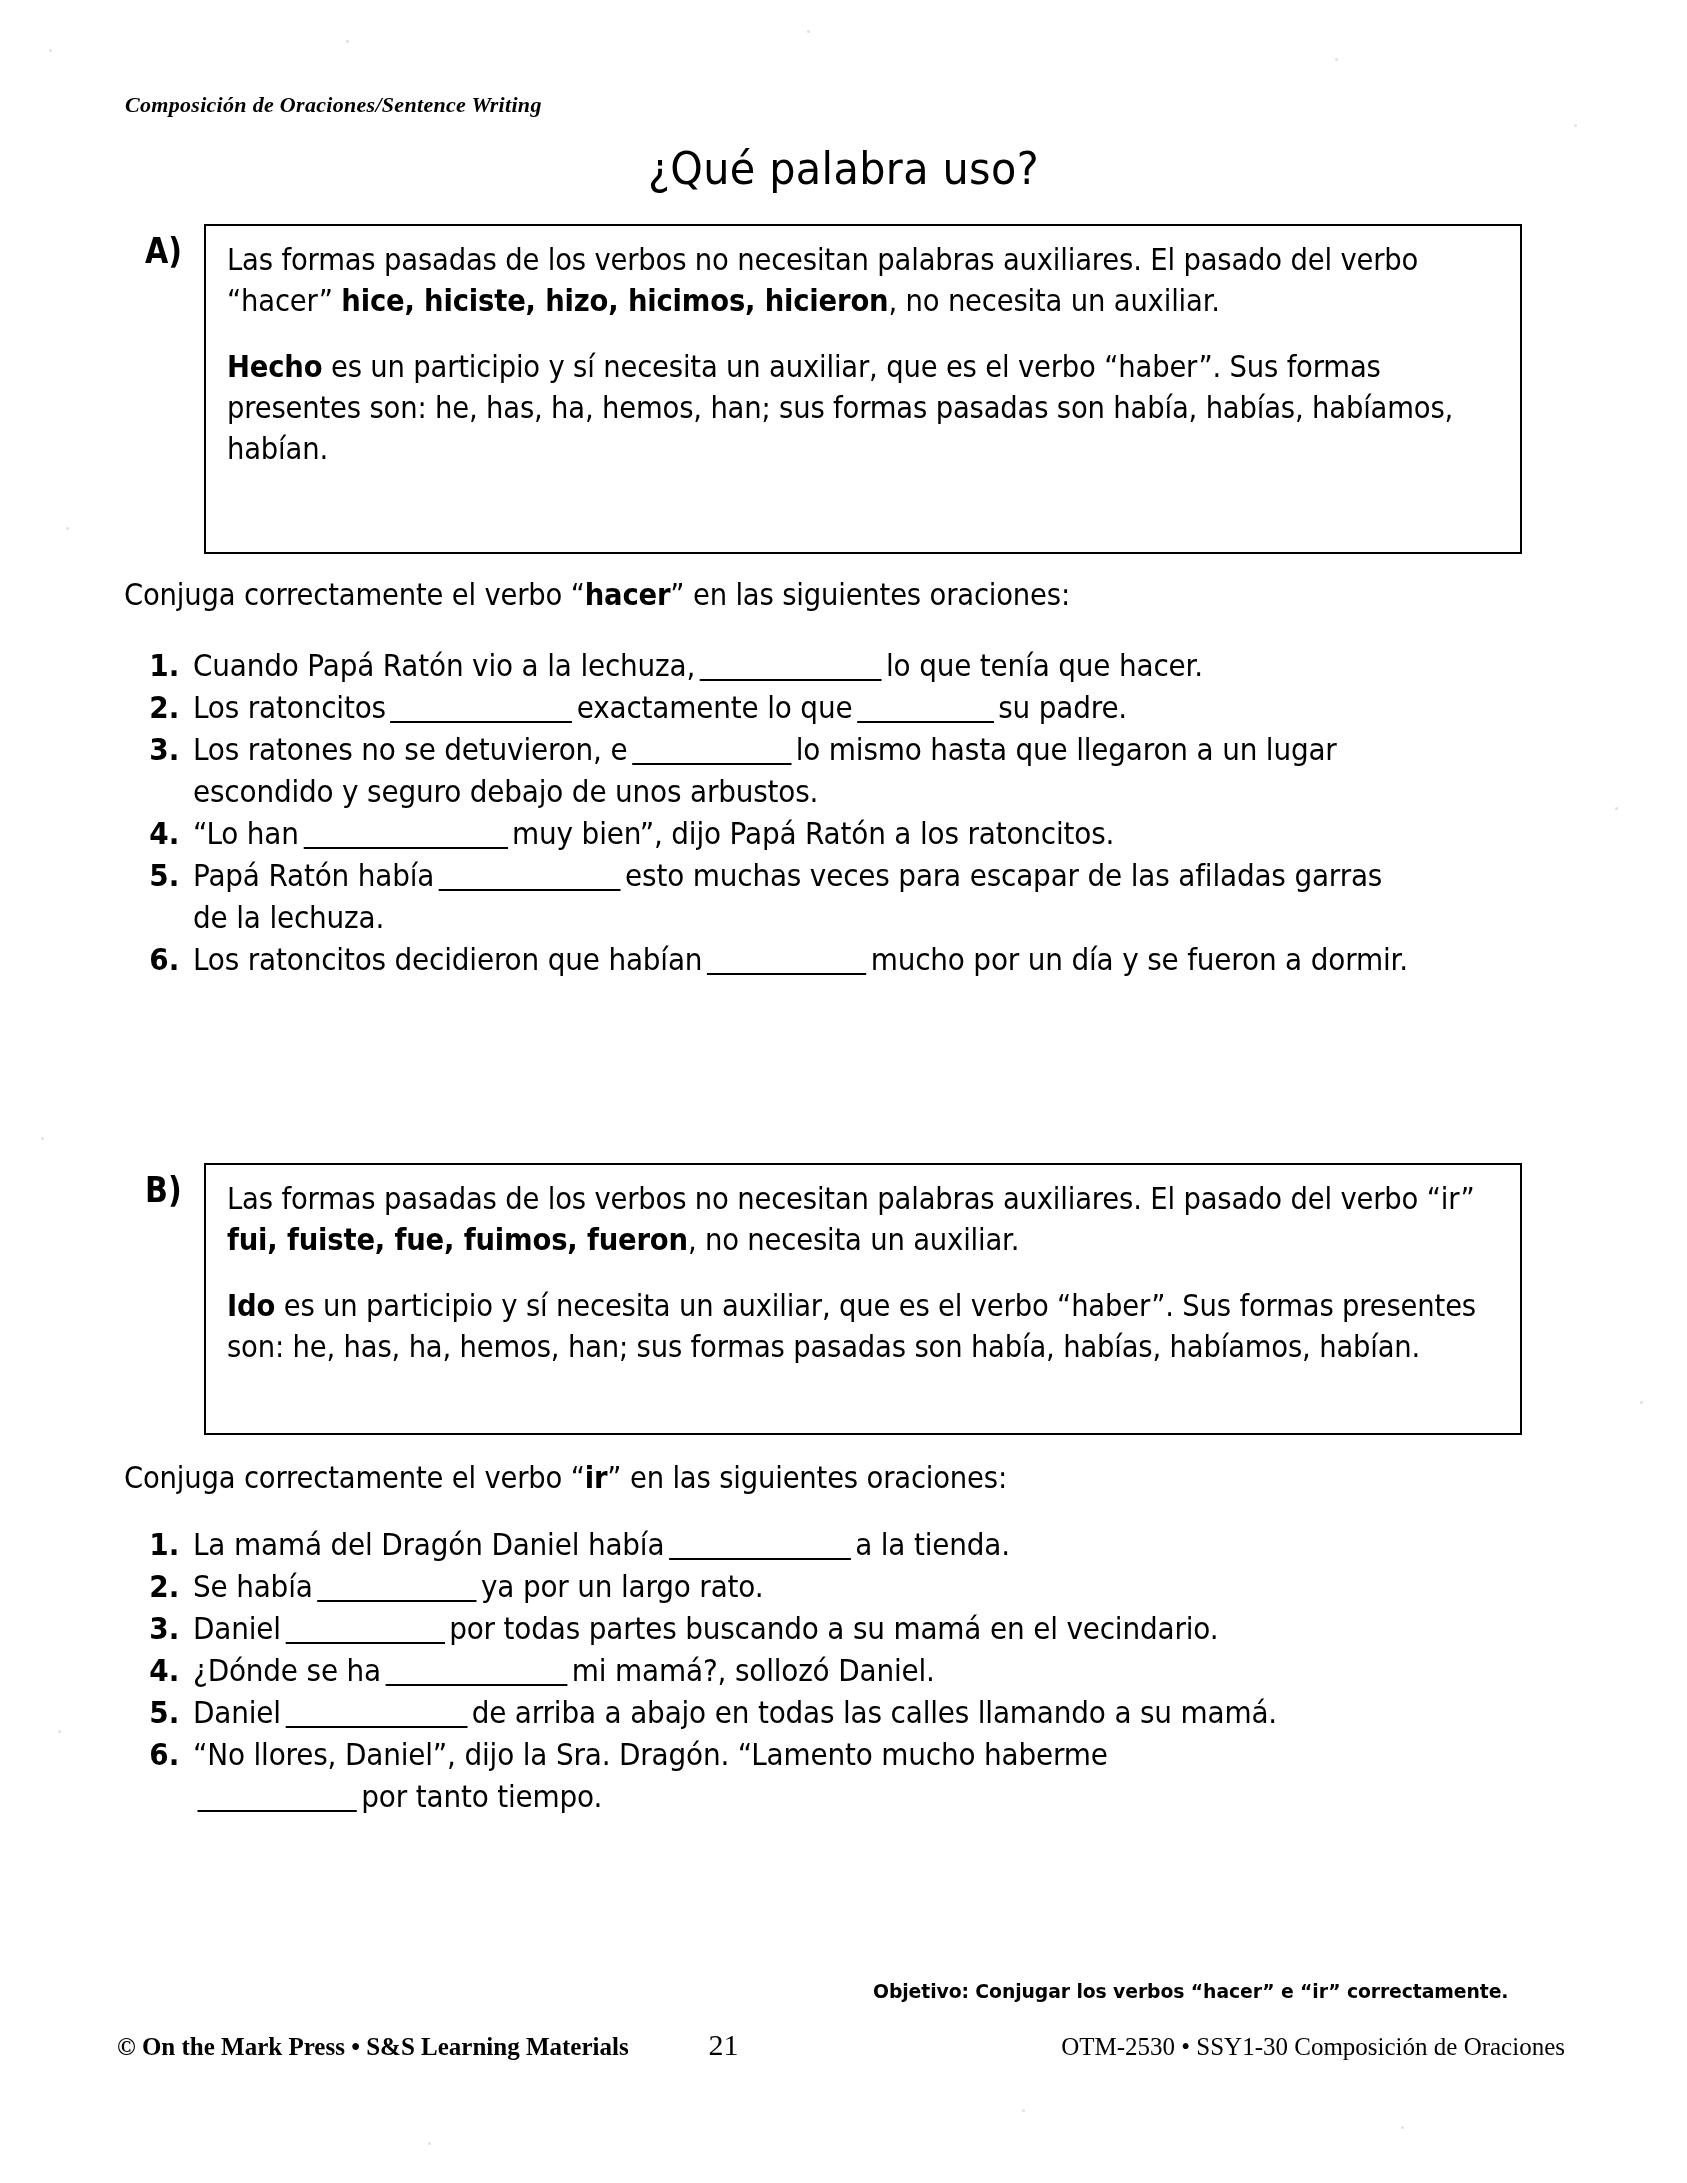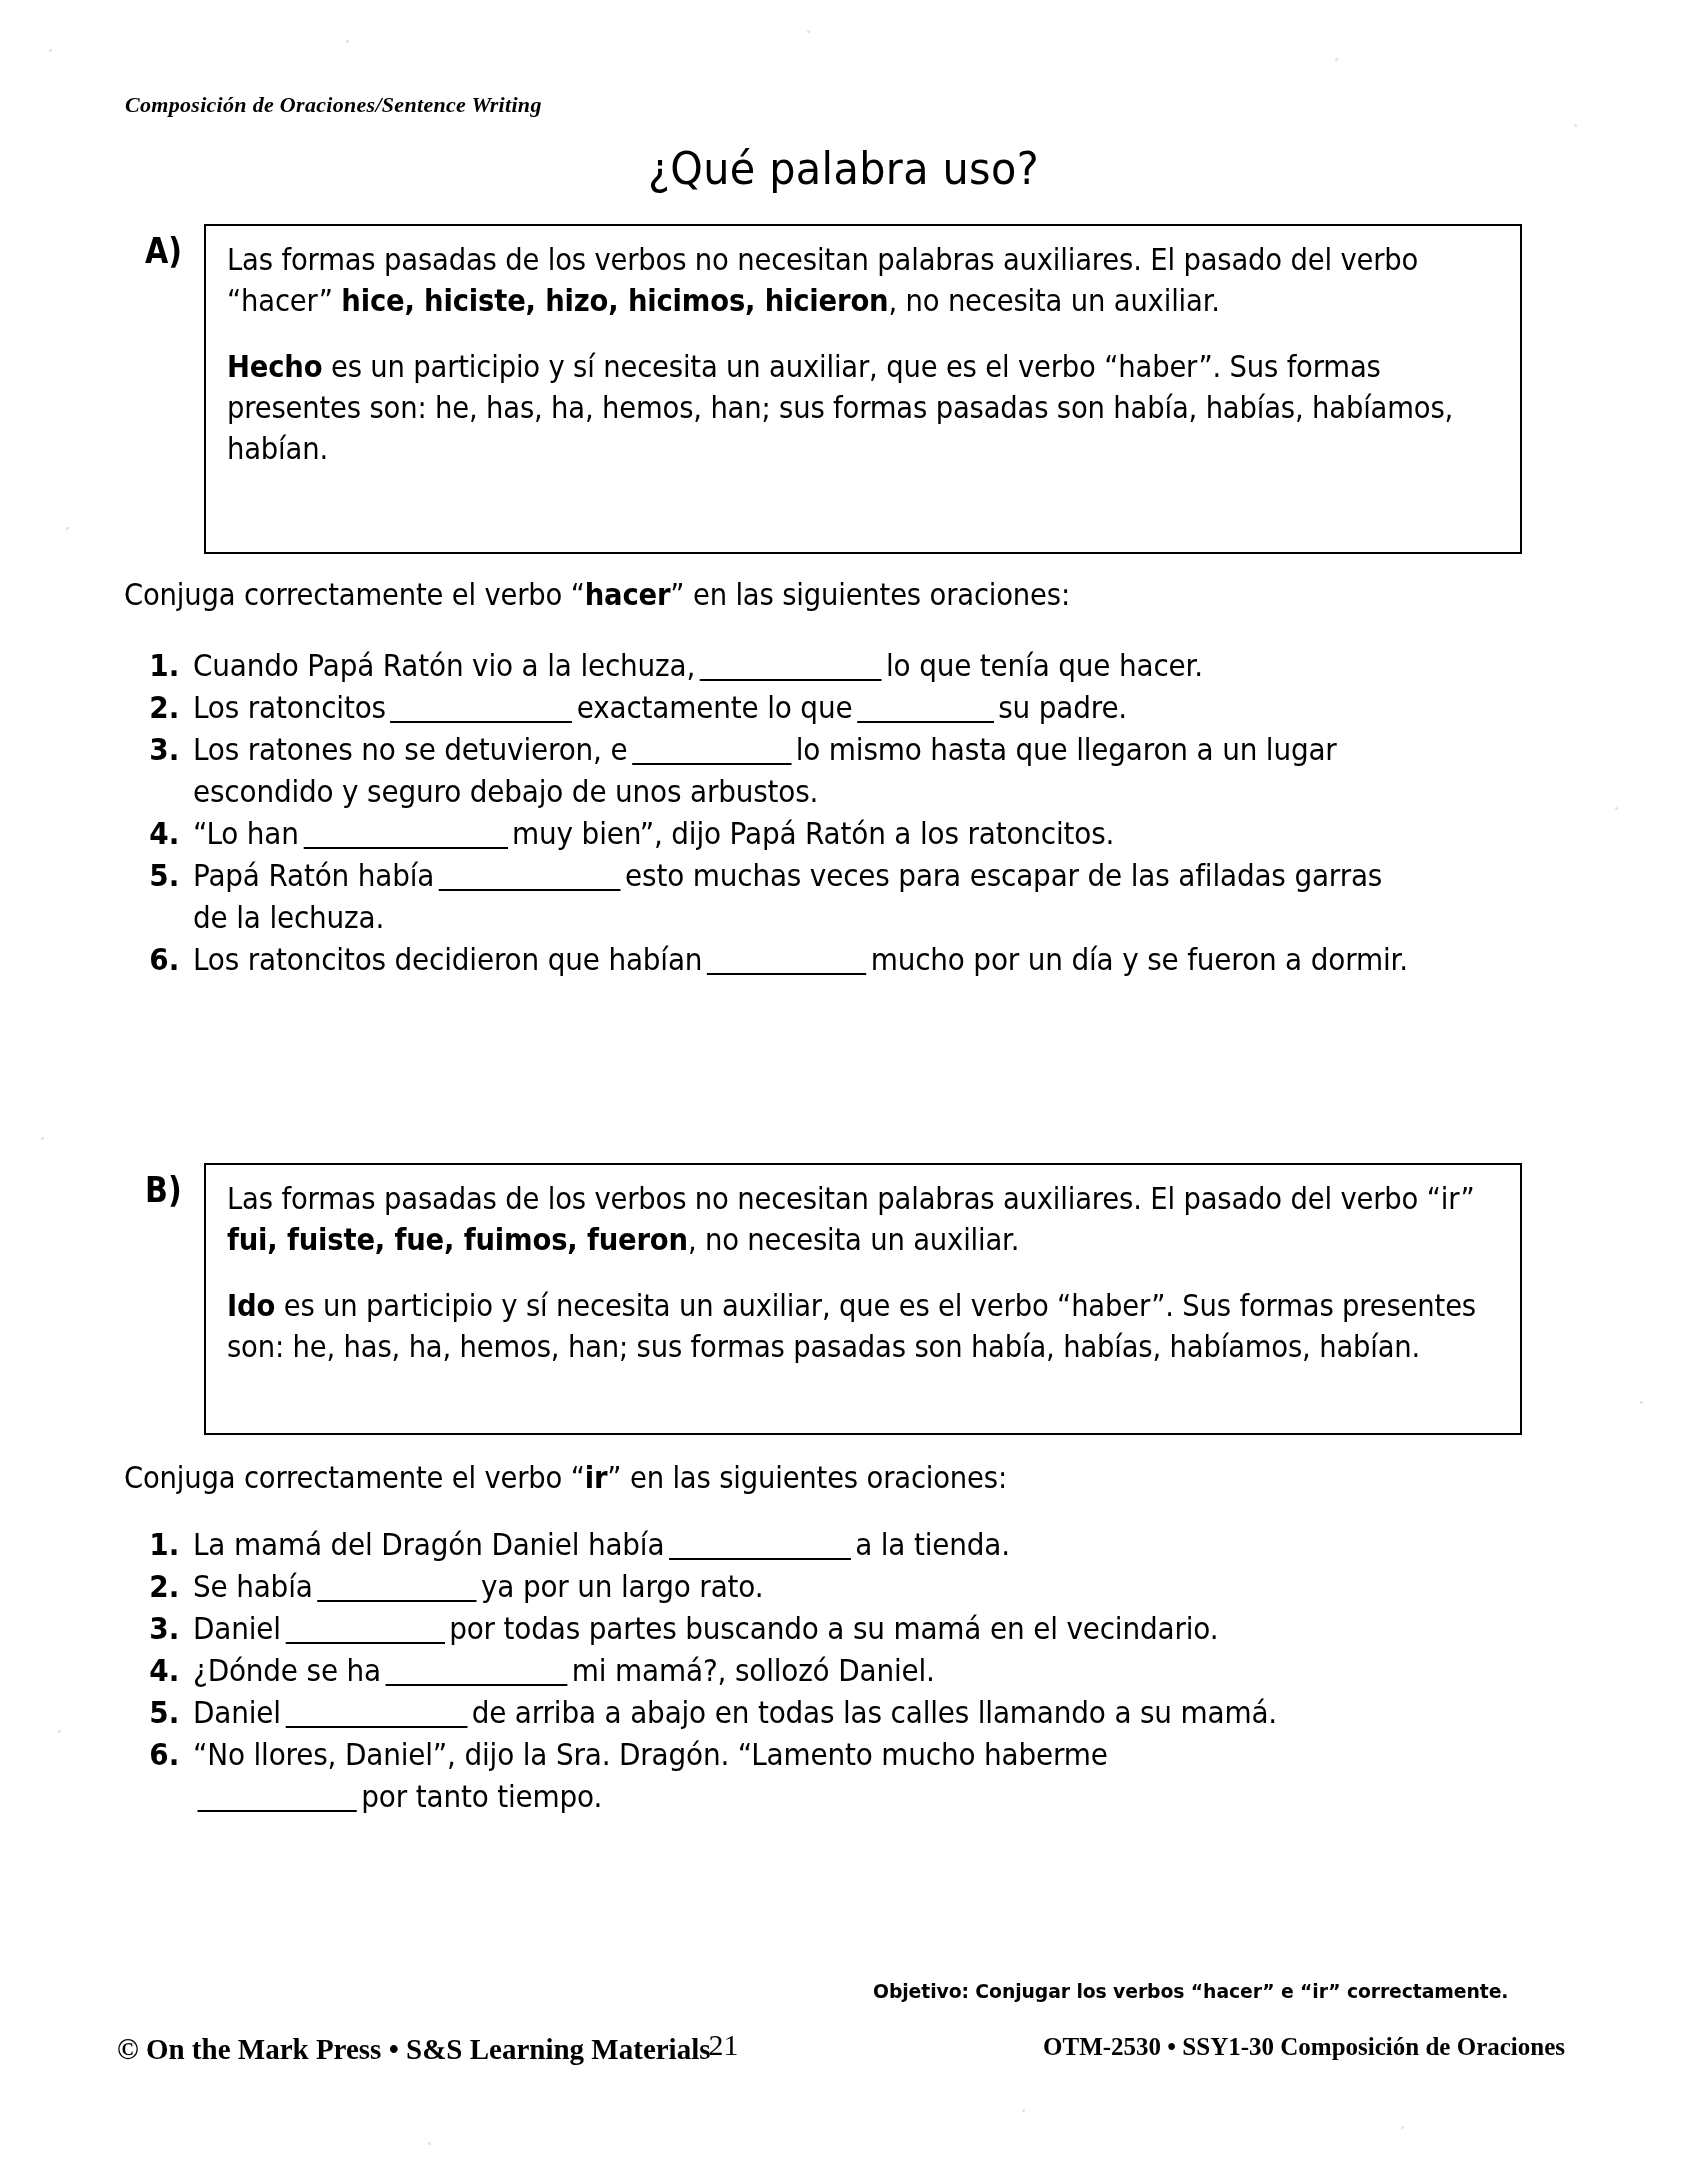--- a/index.html
+++ b/index.html
@@ -156,37 +156,37 @@
     transform-origin: left top;
   }
 
   
   .footer-left {
     position: absolute;
     left: 117px;
     top: 2033px;
     font-family: "Liberation Serif", serif;
     font-weight: bold;
-    font-size: 29px;
+    font-size: 25px;
     white-space: nowrap;
   }
   .footer-page {
     position: absolute;
     left: 0; top: 2028px;
     width: 1447px;
     text-align: center;
     font-family: "Liberation Serif", serif;
     font-size: 30px;
   }
   .footer-right {
     position: absolute;
     right: 122px;
     top: 2033px;
     font-family: "Liberation Serif", serif;
-    font-weight: bold;
+    font-weight: normal;
     font-size: 25px;
     white-space: nowrap;
     text-align: right;
   }
 </style>
 </head>
 <body>
 
 <div class="page">
 

